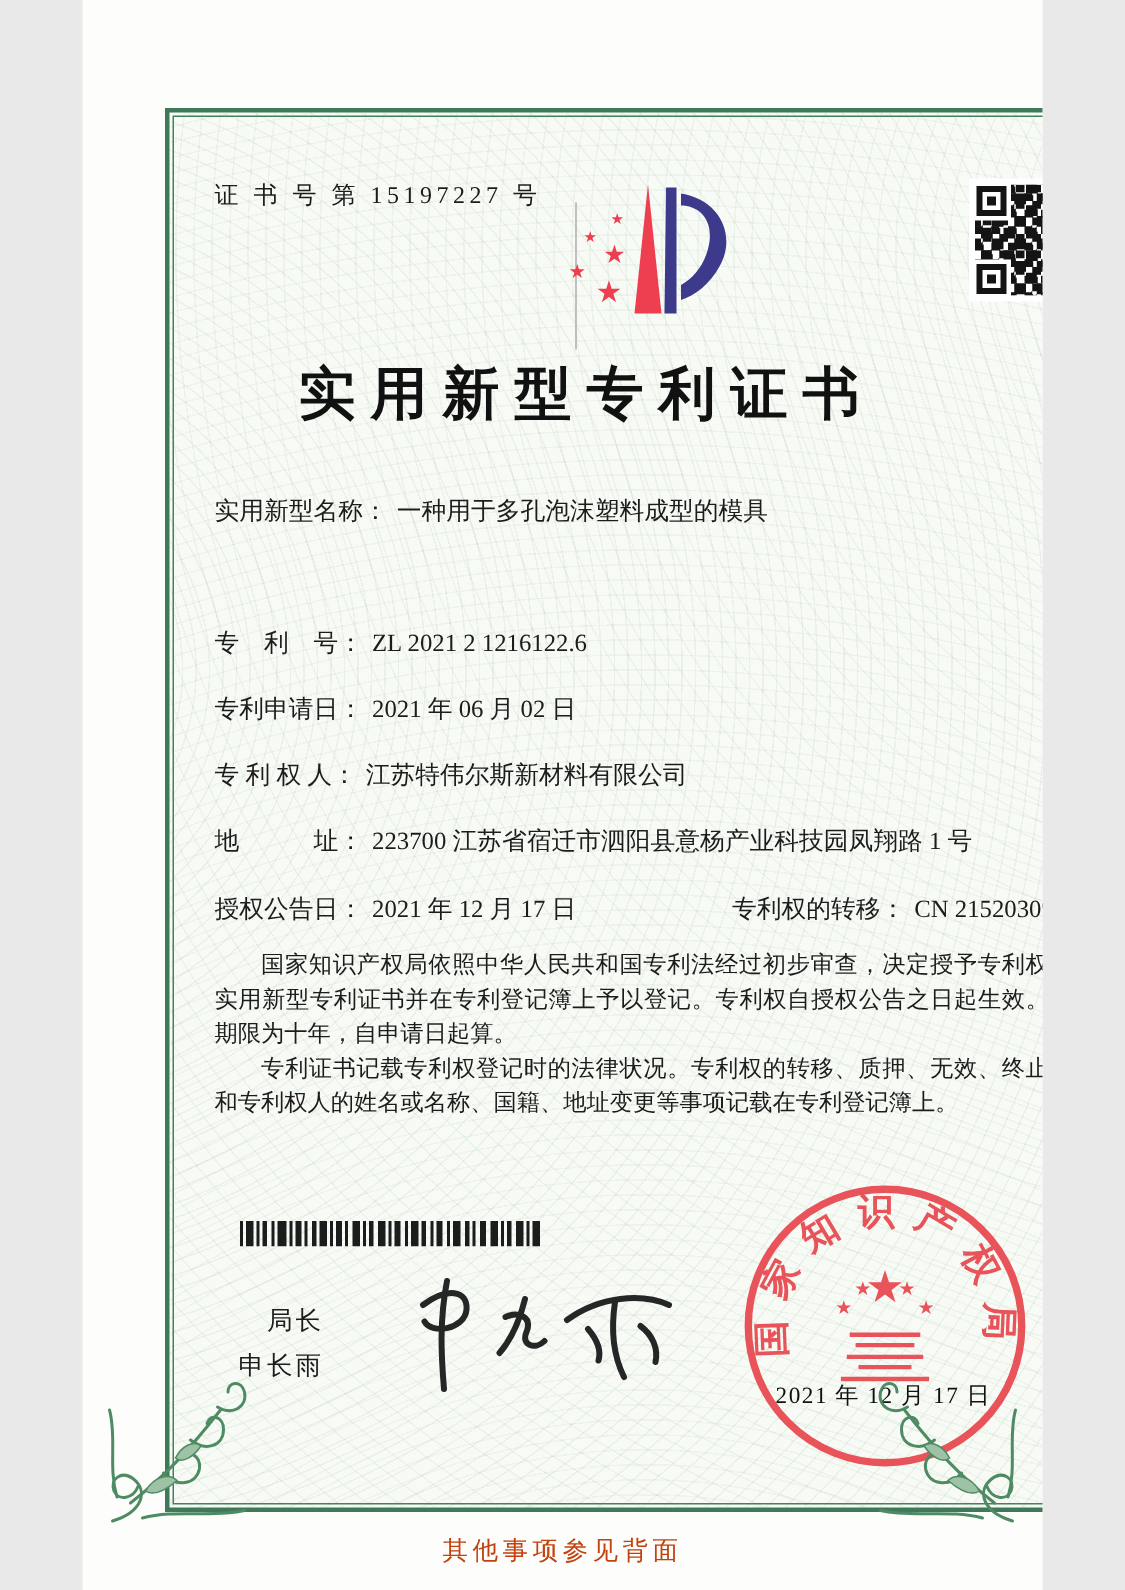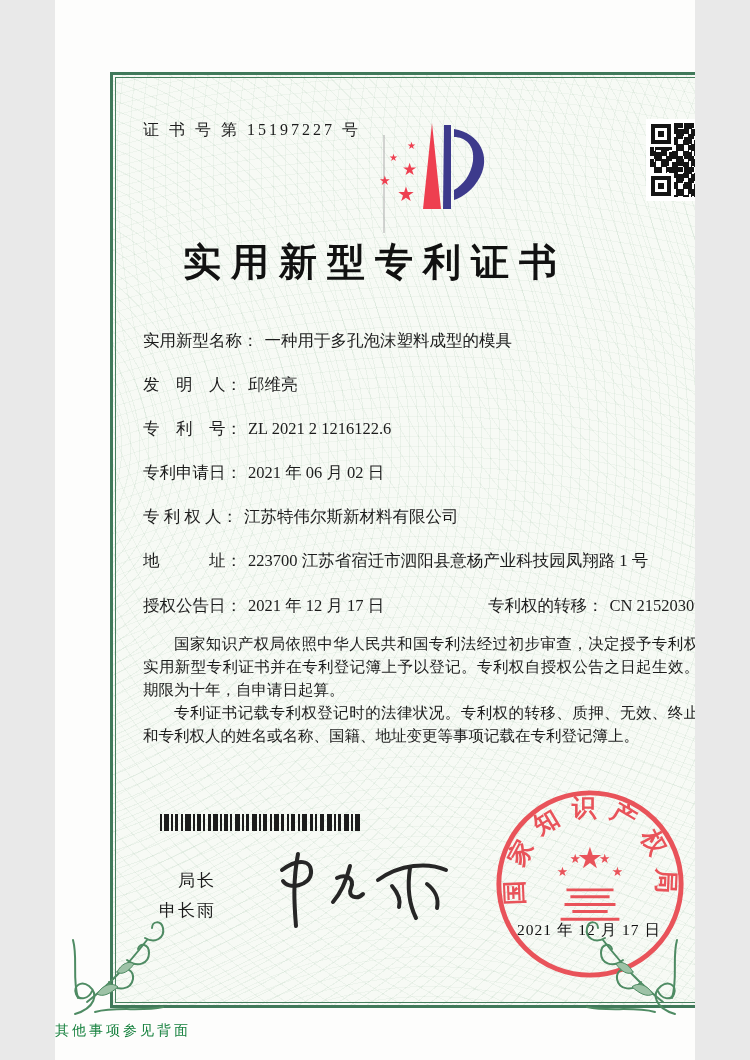--- a/index.html
+++ b/index.html
@@ -38,41 +38,41 @@
     background-size:11px 11px,15px 15px;background-position:0 0,4px 6px;
     outline:4px solid #fff;
   }
   .finder{position:absolute;width:12px;height:12px;border:4px solid #141414;background:#fff;box-shadow:0 0 0 3px #fff;}
   .finder::after{content:"";position:absolute;left:3px;top:3px;width:6px;height:6px;background:#141414;}
   .finder.tl{left:1px;top:1px;}
   .finder.tr{right:1px;top:1px;}
   .finder.bl{left:1px;bottom:1px;}
   .title{
     position:absolute;left:0;top:237px;width:100%;text-align:center;
-    font-size:38px;font-weight:bold;letter-spacing:10px;color:#111;
+    font-size:38px;font-weight:bold;letter-spacing:10px;color:#111;padding-left:16px;
   }
   
   .frow{position:absolute;left:88px;font-size:16.5px;white-space:nowrap;}
   .frow .fvalue{margin-left:6px;}
   .grant2{position:absolute;left:345px;top:0;}
   
   .body-text{
     position:absolute;left:88px;top:632px;width:604px;
     font-size:15.5px;line-height:23px;text-align:justify;
   }
   .body-text p{margin:0;text-indent:2em;}
   
   .barcode{position:absolute;left:105px;top:814px;width:200px;height:17px;}
   .director{position:absolute;left:104px;top:866px;font-size:17px;line-height:30px;letter-spacing:2px;text-align:right;}
   .signature{position:absolute;left:205px;top:840px;width:200px;height:95px;}
   .signature path{stroke:#262626;stroke-width:4;fill:none;stroke-linecap:round;stroke-linejoin:round;}
   .seal{position:absolute;left:437px;top:786px;width:196px;height:196px;opacity:.93;z-index:3;}
   .seal-date{position:absolute;left:462px;top:920px;width:170px;font-size:15.5px;color:#111;z-index:4;letter-spacing:1px;}
   .page-no{position:absolute;left:0;top:973px;width:100%;text-align:center;font-size:13.5px;letter-spacing:2px;}
-  .back-note{position:absolute;left:0;top:1022px;width:100%;text-align:left;font-size:14px;letter-spacing:3px;color:#15803d;}
+  .back-note{position:absolute;left:0;top:1022px;width:100%;text-align:center;font-size:17px;letter-spacing:3px;color:#c2410c;}
 </style>
 </head>
 <body>
 
 <div class="sheet">
 
   <div class="frame">
     <div class="frame-inner"></div>
   </div>
 
@@ -116,23 +116,20 @@
   <div class="qr">
     <div class="finder tl"></div>
     <div class="finder tr"></div>
     <div class="finder bl"></div>
   </div>
 
   <div class="title">实用新型专利证书</div>
 
   <div class="frow" style="top:330px">
     <span class="flabel">实用新型名称：</span><span class="fvalue">一种用于多孔泡沫塑料成型的模具</span>
-  </div>
-  <div class="frow" style="top:374px">
-    <span class="flabel">发　明　人：</span><span class="fvalue">邱维亮</span>
   </div>
   <div class="frow" style="top:418px">
     <span class="flabel">专　利　号：</span><span class="fvalue">ZL 2021 2 1216122.6</span>
   </div>
   <div class="frow" style="top:462px">
     <span class="flabel">专利申请日：</span><span class="fvalue">2021 年 06 月 02 日</span>
   </div>
   <div class="frow" style="top:506px">
     <span class="flabel">专 利 权 人：</span><span class="fvalue">江苏特伟尔斯新材料有限公司</span>
   </div>

